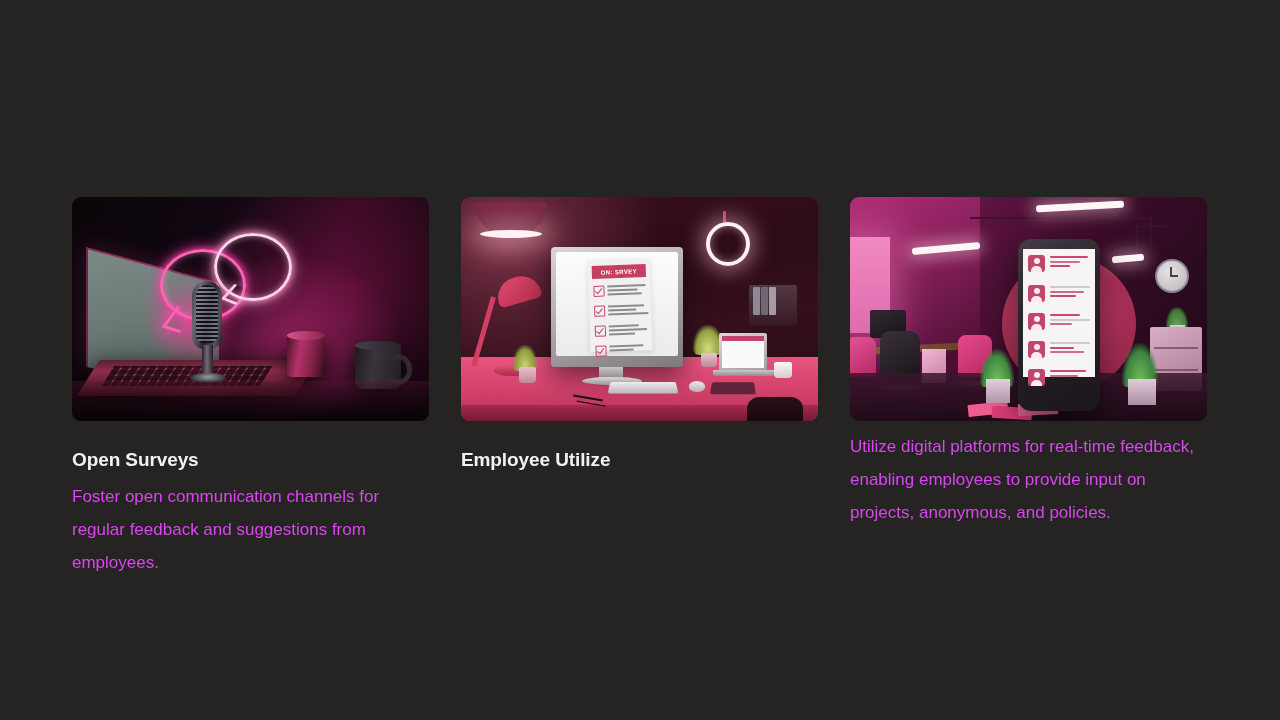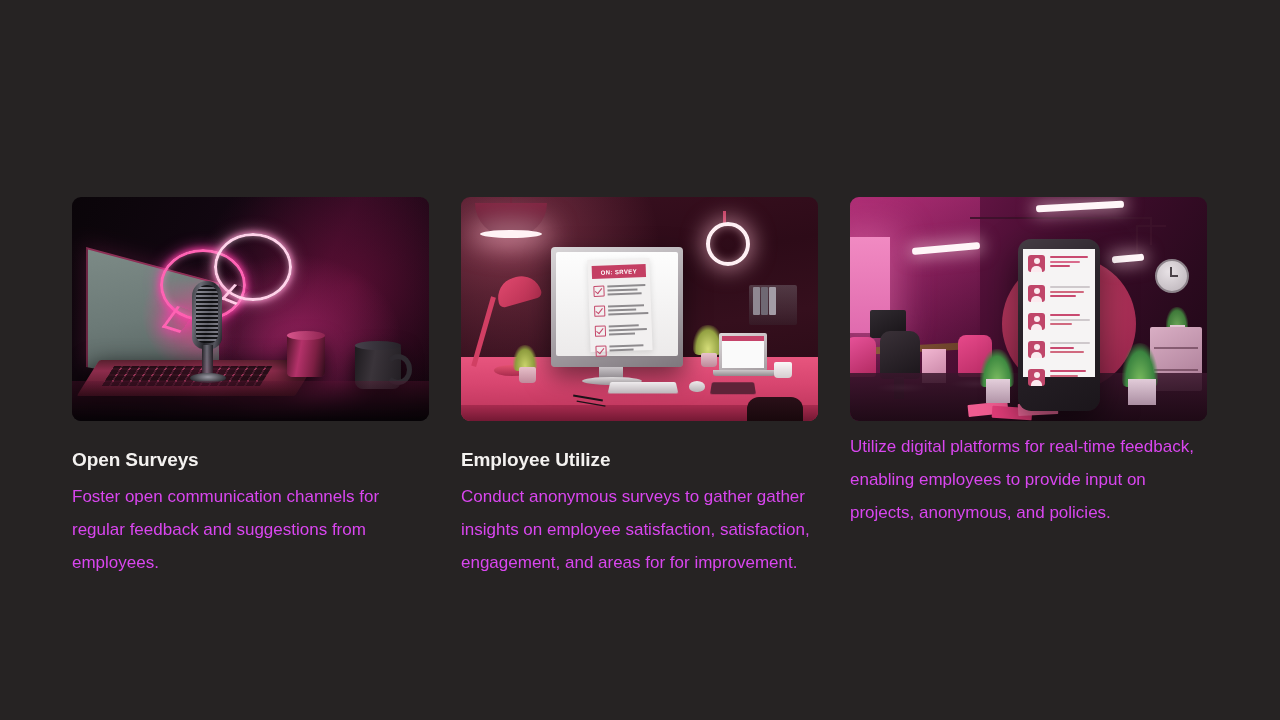--- a/index.html
+++ b/index.html
@@ -694,21 +694,20 @@
         <div class="s2-laptop-bar"></div>
         <div class="s2-laptop-base"></div>
         <div class="s2-keyboard"></div>
         <div class="s2-mouse"></div>
         <div class="s2-mat"></div>
         <div class="s2-mug2"></div>
         <div class="s2-pens"></div>
         <div class="s2-chair2"></div>
       </div>
       <div class="card-title">Employee Utilize</div>
-      <div class="card-body">Conduct anonymous surveys to gather gather insights on employee satisfaction, satisfaction, engagement, and areas for for improvement.</div>
     </div>
 
     <div class="card">
       <div class="card-media scene3">
         <div class="s3-backwall"></div>
         <div class="s3-window"></div>
         <div class="s3-circle"></div>
         <div class="s3-rail s3-r1"></div>
         <div class="s3-rail s3-r2"></div>
         <div class="s3-light s3-l1"></div>

